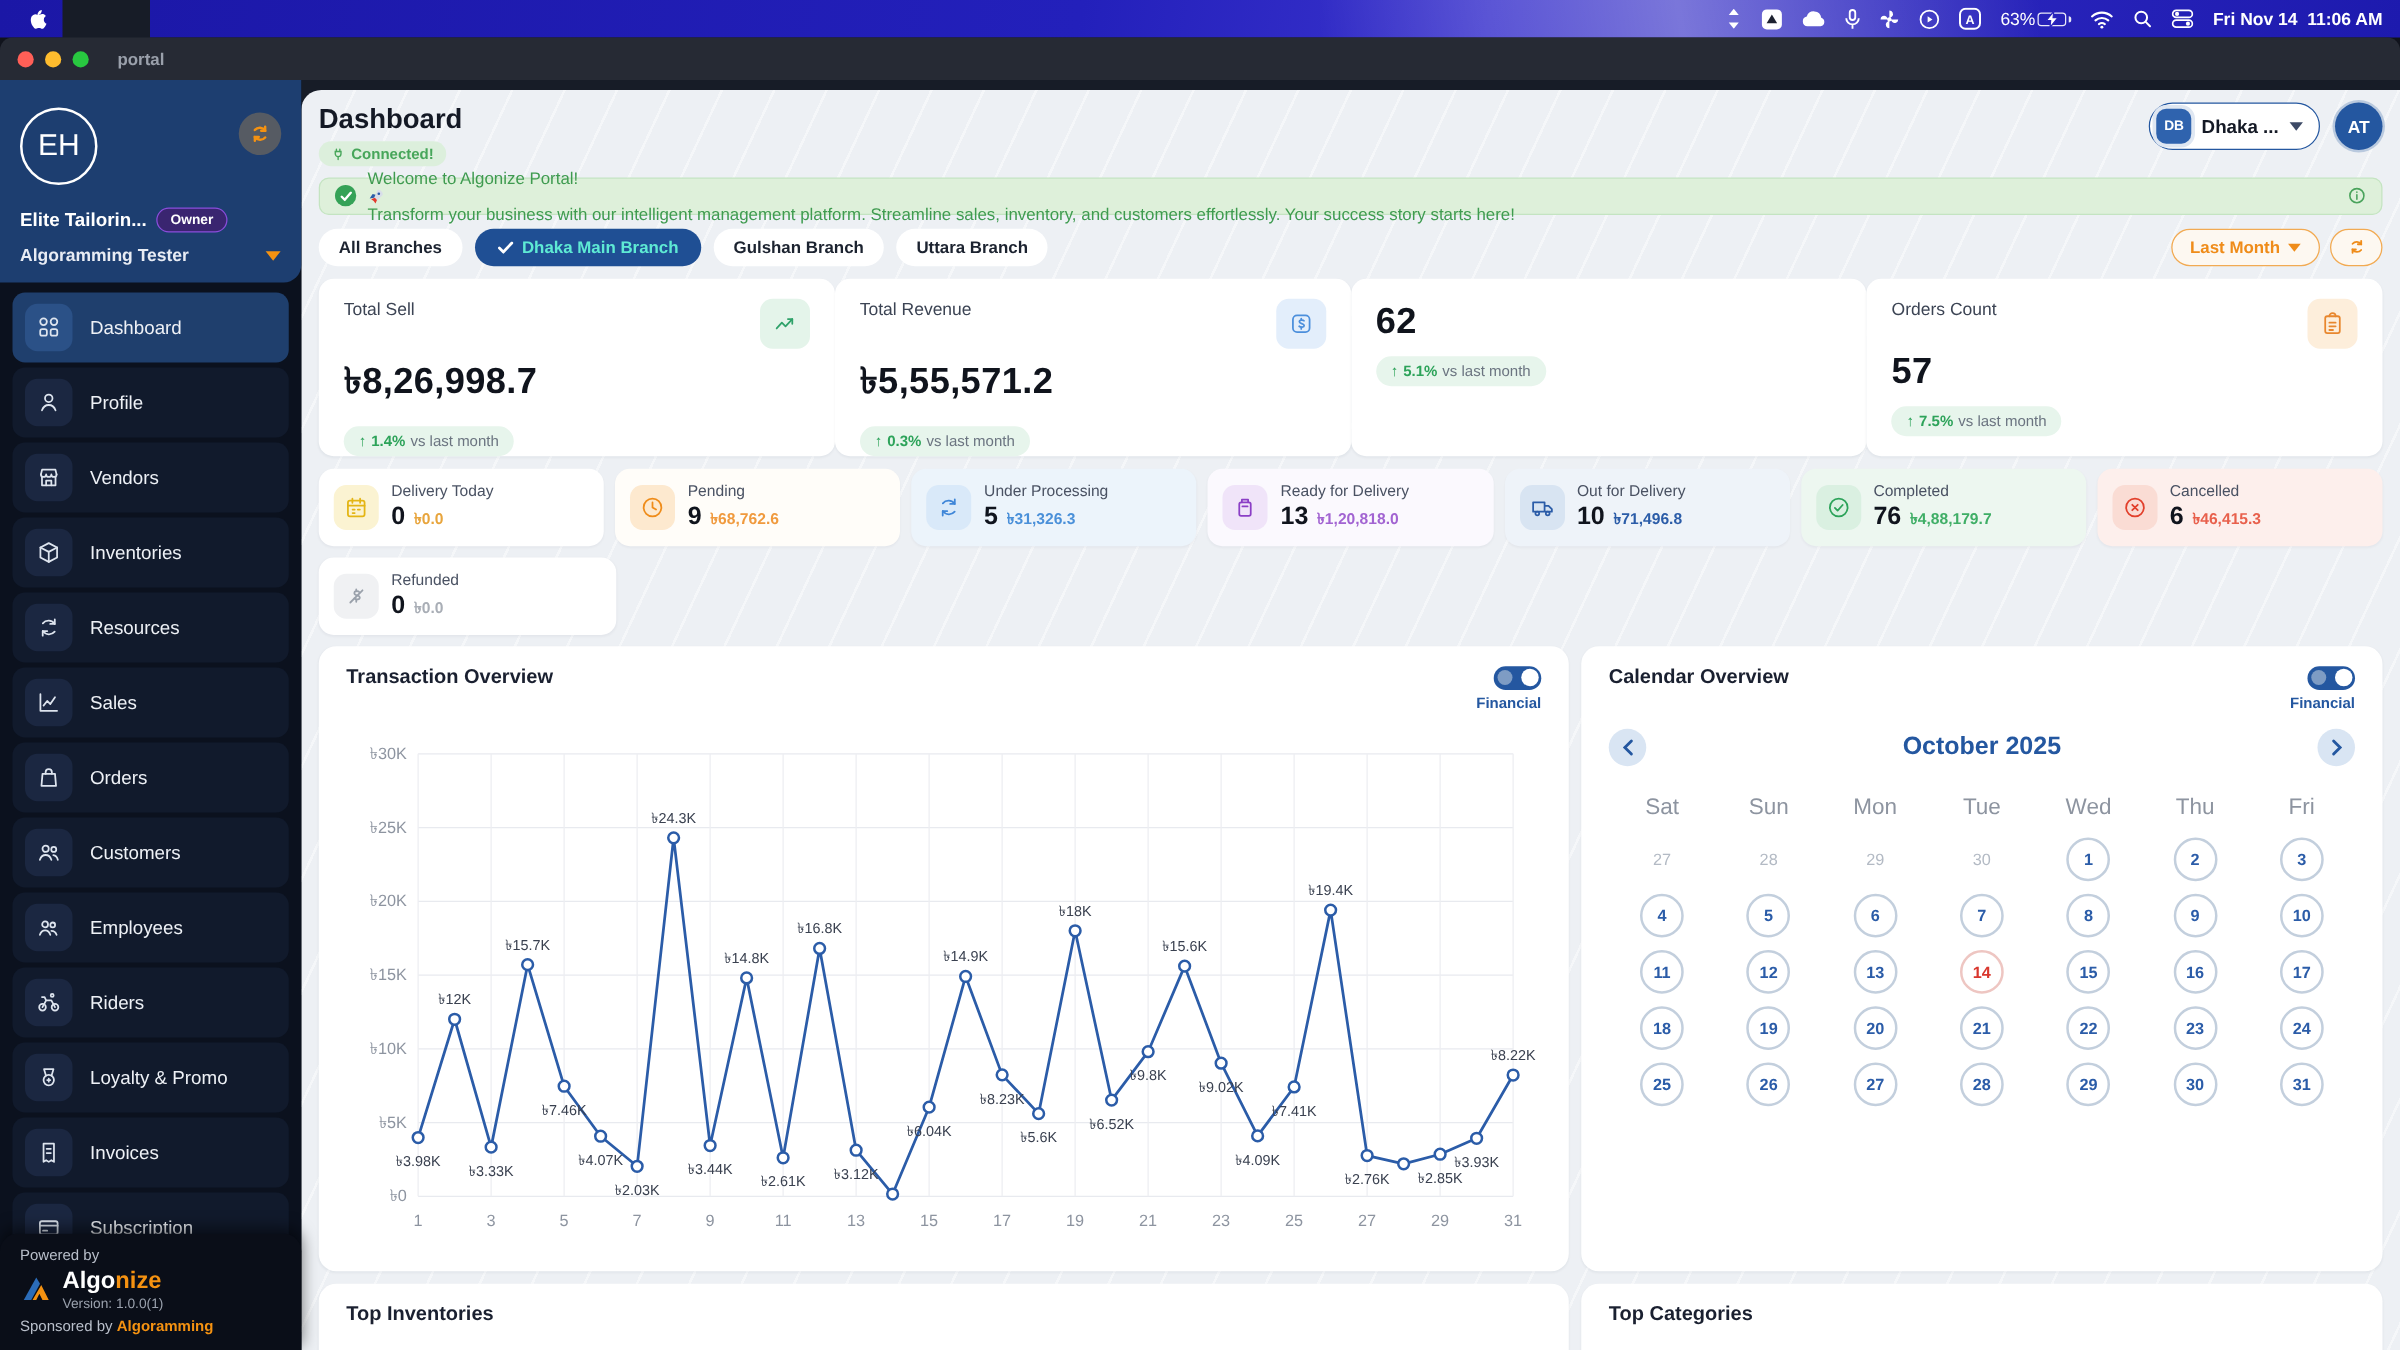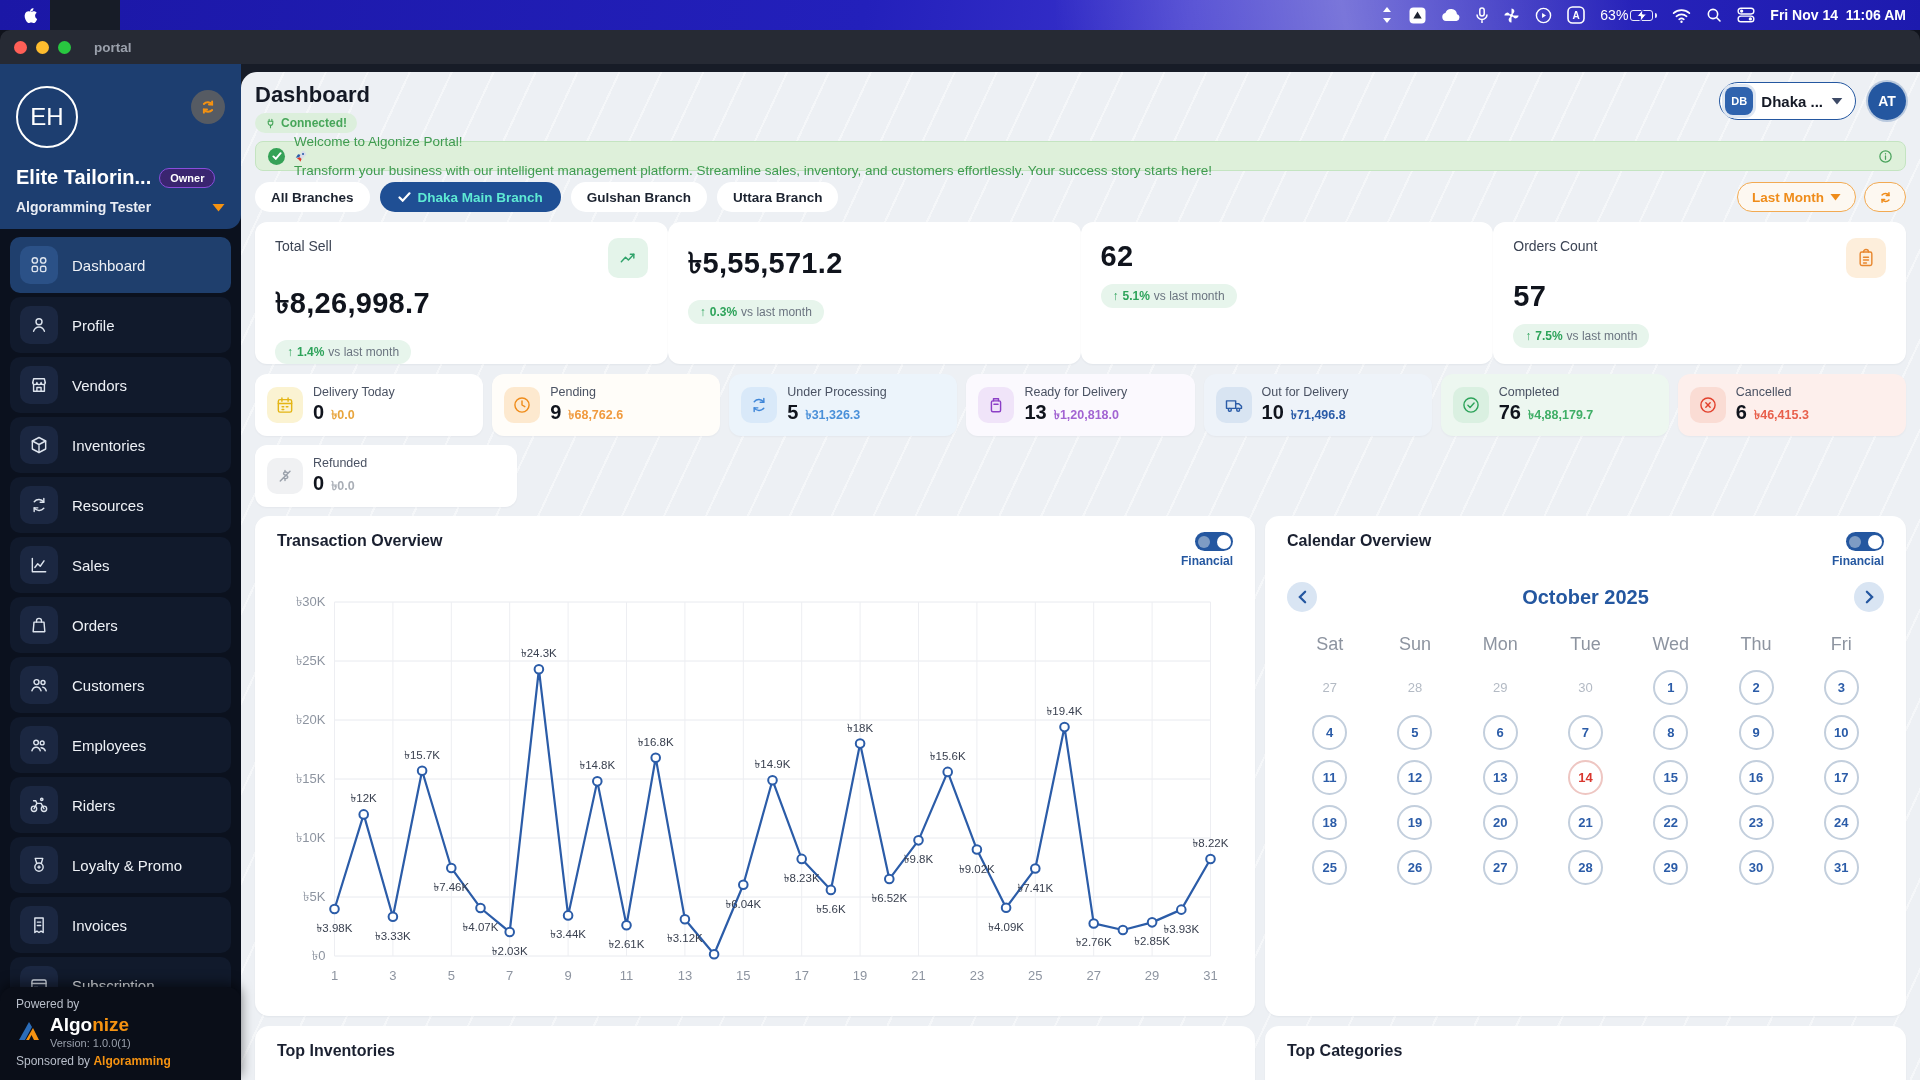--- a/index.html
+++ b/index.html
@@ -30,21 +30,21 @@
   
   .app{display:flex;height:1016px;background:#171c27;}
   
   .sidebar{width:241px;background:#0b111e;position:relative;flex:none;display:flex;flex-direction:column;}
   .sb-head{background:#1d3e70;padding:18px 16px 14px;position:relative;border-radius:0 0 14px 0;}
   .sb-avatar{width:62px;height:62px;border-radius:50%;border:2px solid #fff;display:flex;align-items:center;
     justify-content:center;color:#fff;font-size:24px;margin:4px 0 18px;}
   .sb-sync{position:absolute;top:26px;right:16px;width:34px;height:34px;border-radius:50%;
     background:#565b63;color:#f59211;display:flex;align-items:center;justify-content:center;}
   .sb-org-row{display:flex;align-items:center;gap:8px;}
-  .sb-org{color:#fff;font-weight:bold;font-size:20px;}
+  .sb-org{color:#fff;font-weight:bold;font-size:15px;}
   .sb-owner{border:1.5px solid #8a4ddb;background:#3a2570;color:#fff;font-size:11px;font-weight:bold;
     border-radius:11px;padding:3px 10px;}
   .sb-user-row{display:flex;align-items:center;justify-content:space-between;margin-top:10px;}
   .sb-user{color:#e8ecf4;font-size:14px;font-weight:bold;}
   .sb-user-chev{color:#f59211;}
   .sb-nav{flex:1;overflow:hidden;padding:8px 10px 0;}
   .nav-item{height:56px;margin-bottom:4px;border-radius:10px;background:#111a2c;display:flex;align-items:center;
     padding:0 10px;cursor:default;}
   .nav-item.active{background:#1f3f6d;}
   .nav-ic{width:38px;height:38px;border-radius:10px;background:#1b2741;color:#dde4ee;display:flex;
@@ -106,21 +106,21 @@
   .stat-delta .muted{color:#6b7480;}
   
   .status-row{margin-top:10px;display:grid;grid-template-columns:repeat(7,1fr);gap:9px;}
   .status-card{border-radius:12px;height:62px;display:flex;align-items:center;padding:0 12px;gap:10px;
     background:#fff;box-shadow:0 1px 2px rgba(20,30,60,.04);}
   .st-ic{width:36px;height:36px;border-radius:10px;display:flex;align-items:center;justify-content:center;flex:none;}
   .st-label{font-size:12.5px;color:#4a5263;white-space:nowrap;}
   .st-nums{display:flex;align-items:baseline;gap:7px;margin-top:2px;}
   .st-count{font-size:20px;font-weight:bold;color:#10141d;}
   .st-amount{font-size:12.5px;font-weight:bold;}
-  .refund-row{margin-top:9px;width:262px;}
+  .refund-row{margin-top:9px;width:238px;}
   
   .charts-row{margin-top:9px;display:grid;grid-template-columns:1000px 1fr;gap:10px;}
   .panel{background:#fff;border-radius:14px;padding:16px 22px;box-shadow:0 1px 2px rgba(20,30,60,.05);}
   .panel-head{display:flex;justify-content:space-between;align-items:flex-start;}
   .panel-title{font-size:16px;font-weight:bold;color:#1a2030;}
   .toggle-wrap{display:flex;flex-direction:column;align-items:flex-end;gap:3px;}
   .switch{width:38px;height:19px;border-radius:10px;background:#2457a0;position:relative;}
   .switch::before{content:"";position:absolute;left:3px;top:3.5px;width:12px;height:12px;border-radius:50%;background:#7e9cc4;}
   .switch::after{content:"";position:absolute;right:2.5px;top:2.5px;width:14px;height:14px;border-radius:50%;background:#fff;}
   .toggle-label{font-size:12px;color:#2457a0;font-weight:bold;}
@@ -516,21 +516,30 @@
                   <svg width="20" height="20" viewBox="0 0 24 24" fill="none" stroke="currentColor" stroke-width="1.7" stroke-linecap="round" stroke-linejoin="round">
                     <path d="M4 16.5l5-5.5 3.5 3.5 6.5-7"></path>
                     <path d="M14.8 7.5H19V12"></path>
                   </svg>
                 </span>
               </div><div class="stat-value">৳8,26,998.7</div><span class="stat-delta">
                 <span class="up">↑</span>
                 <span class="up">1.4%</span>
                 <span class="muted">vs last month</span>
               </span></div>
-            <div class="stat-card"><div class="stat-value">৳5,55,571.2</div><span class="stat-delta">
+            <div class="stat-card"><div class="stat-top">
+                <span class="stat-label">Total Revenue</span>
+                <span class="stat-ic" style="color: rgb(76, 143, 220); background: rgb(227, 238, 251);">
+                  <svg width="20" height="20" viewBox="0 0 24 24" fill="none" stroke="currentColor" stroke-width="1.7" stroke-linecap="round" stroke-linejoin="round">
+                    <rect x="4" y="4" width="16" height="16" rx="4"></rect>
+                    <path d="M14.6 9.2c-.7-1-4.4-1.2-4.4.8 0 2.3 4.6 1.3 4.6 3.7 0 1.9-3.4 2-4.8.7"></path>
+                    <path d="M12 7v1.4M12 15.4V17"></path>
+                  </svg>
+                </span>
+              </div><div class="stat-value">৳5,55,571.2</div><span class="stat-delta">
                 <span class="up">↑</span>
                 <span class="up">0.3%</span>
                 <span class="muted">vs last month</span>
               </span></div>
             <div class="stat-card"><div class="stat-value">62</div><span class="stat-delta">
                 <span class="up">↑</span>
                 <span class="up">5.1%</span>
                 <span class="muted">vs last month</span>
               </span></div>
             <div class="stat-card"><div class="stat-top">

